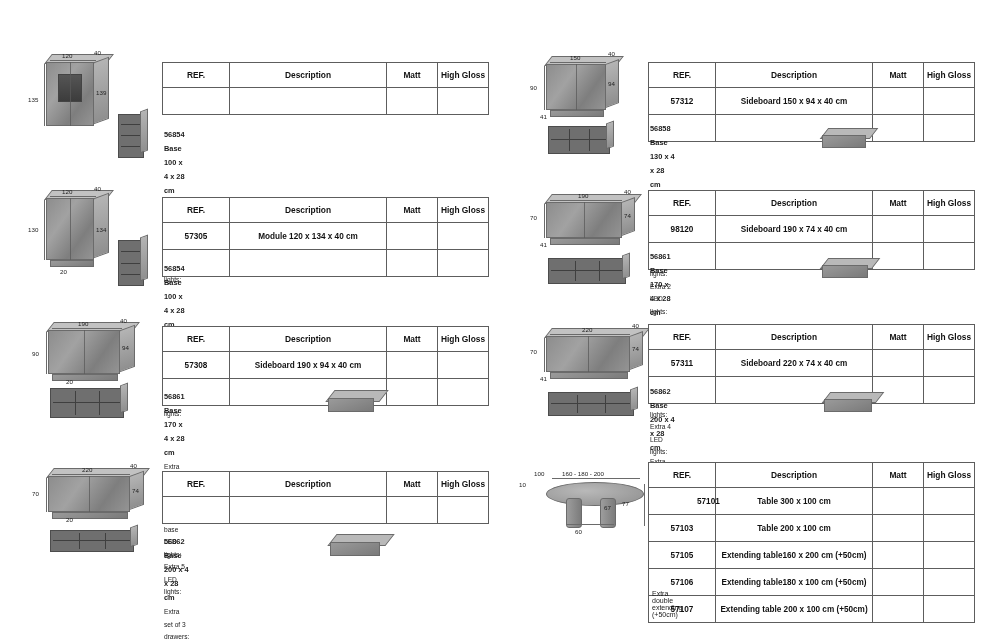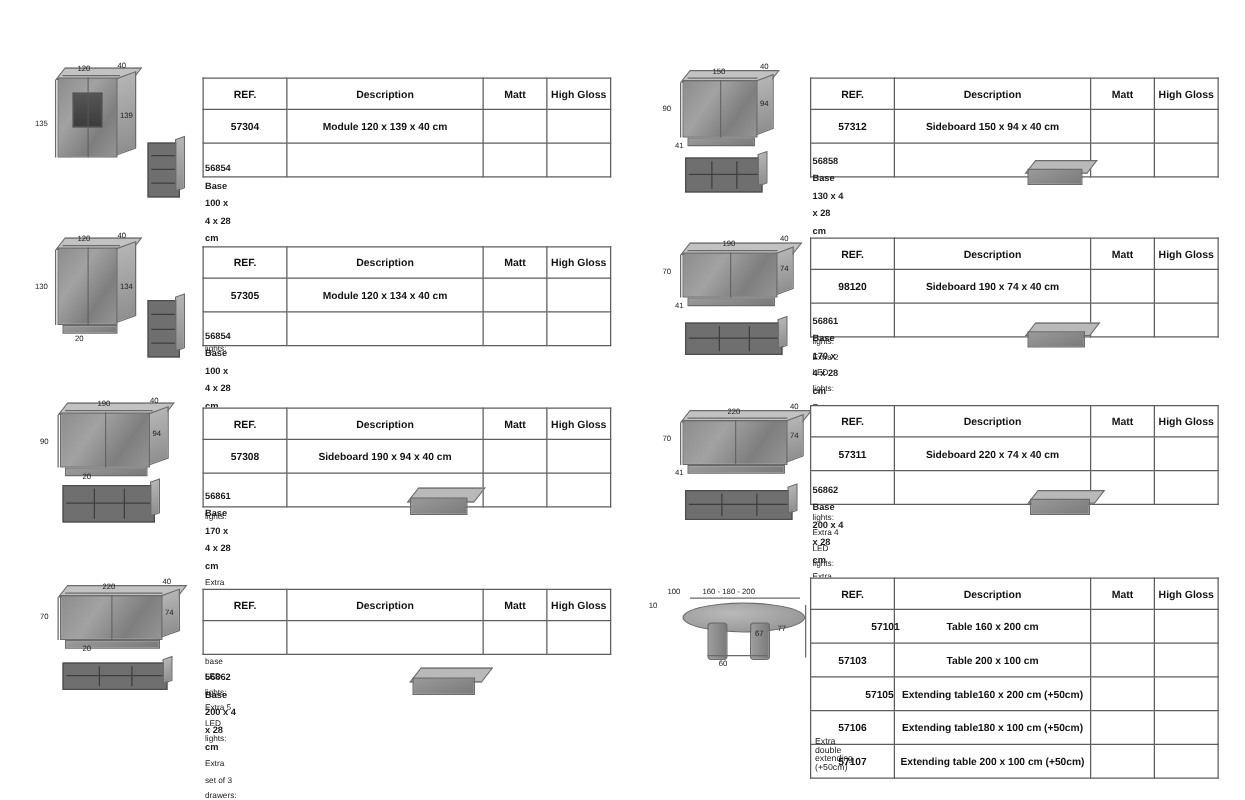--- a/index.html
+++ b/index.html
@@ -101,26 +101,20 @@
       <thead>
         <tr>
           <th style="width:66px;">REF.</th>
           <th class="desc" style="width:156px;">Description</th>
           <th style="width:50px;">Matt</th>
           <th style="width:50px;">High Gloss</th>
         </tr>
       </thead>
       <tbody>
         <tr>
-          <td class="ref">57304</td>
-          <td class="desc">Module 120 x 139 x 40 cm</td>
-          <td></td>
-          <td></td>
-        </tr>
-        <tr>
           <td></td>
           <td class="desc"></td>
           <td></td>
           <td></td>
         </tr>
       </tbody>
     </table>
     <div class="notes" style="left:164px;top:128px;">
       <span class="hd">56854 Base 100 x 4 x 28 cm</span>
       <span class="ln">Extra base LED lights:</span>
@@ -469,32 +463,32 @@
         <tr>
           <th style="width:66px;">REF.</th>
           <th class="desc" style="width:156px;">Description</th>
           <th style="width:50px;">Matt</th>
           <th style="width:50px;">High Gloss</th>
         </tr>
       </thead>
       <tbody>
         <tr>
           <td class="ref" style="height:16px;padding-left:48px;">57101</td>
-          <td class="desc">Table 160 x 200 cm</td>
+          <td class="desc">Table 300 x 100 cm</td>
           <td></td>
           <td></td>
         </tr>
         <tr>
           <td class="ref" style="height:16px;">57103</td>
           <td class="desc">Table 200 x 100 cm</td>
           <td></td>
           <td></td>
         </tr>
         <tr>
-          <td class="ref" style="height:16px;text-align:right;">57105</td>
+          <td class="ref" style="height:16px;">57105</td>
           <td class="desc">Extending table160 x 200 cm (+50cm)</td>
           <td></td>
           <td></td>
         </tr>
         <tr>
           <td class="ref" style="height:16px;">57106</td>
           <td class="desc">Extending table180 x 100 cm (+50cm)</td>
           <td></td>
           <td></td>
         </tr>

